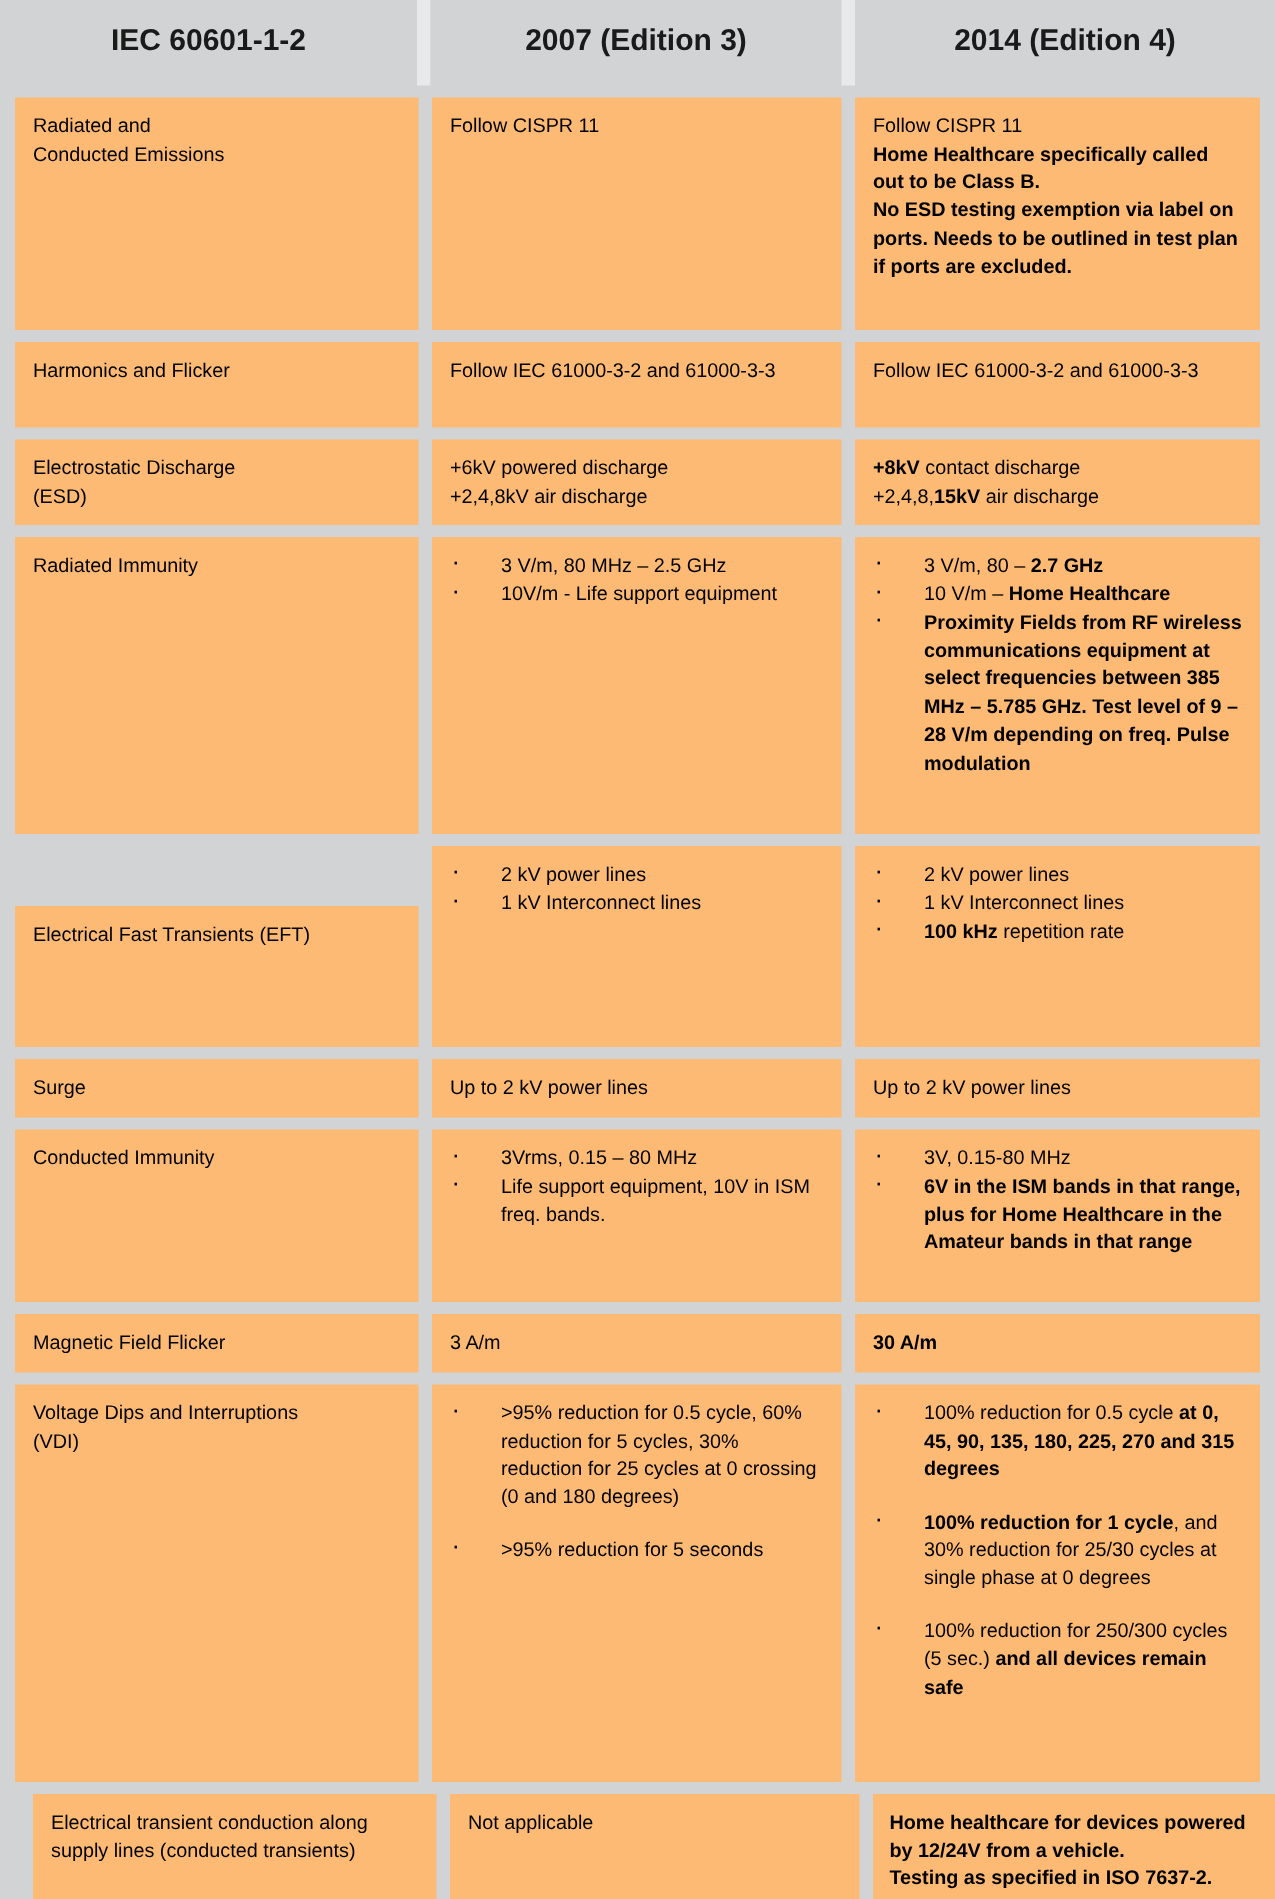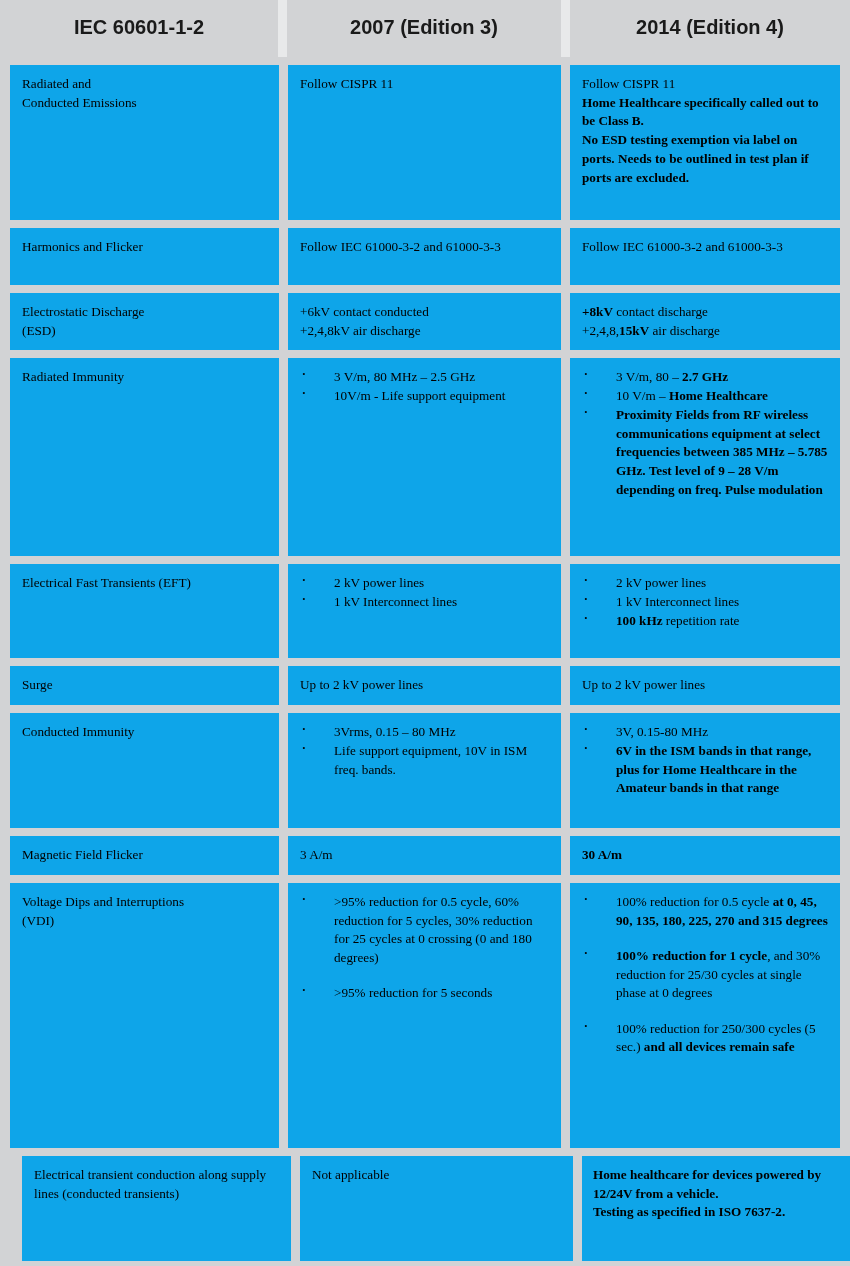--- a/index.html
+++ b/index.html
@@ -26,27 +26,26 @@
     column-gap: 9px;
     padding: 0 10px 0 10px;
     margin-bottom: 8px;
   }
   .row.header-row {
     margin-bottom: 8px;
     padding: 0;
     column-gap: 0;
   }
   .cell {
-    background: #0ea5e9;
+    background: #fdba74;
     box-sizing: border-box;
     padding: 10px 12px 10px 12px;
     font-size: 13.2px;
     line-height: 1.42;
     color: #000000;
-    font-family: Liberation Serif, serif;
   }
   .c1 { width: 269px; flex: 0 0 269px; }
   .c2 { width: 273px; flex: 0 0 273px; }
   .c3 { width: 270px; flex: 0 0 270px; }
 
   
   .hcell {
     background: #d2d3d5;
     text-align: center;
     font-weight: bold;
@@ -126,21 +125,21 @@
         <div class="cell c3" style="min-height: 57px;">
           <div class="para">Follow IEC 61000-3-2 and 61000-3-3</div>
         </div>
       </div>
       <div class="row">
         <div class="cell c1" style="min-height: 54px;">
           <div class="para">Electrostatic Discharge</div>
           <div class="para">(ESD)</div>
         </div>
         <div class="cell c2" style="min-height: 54px;">
-          <div class="para">+6kV contact conducted</div>
+          <div class="para">+6kV powered discharge</div>
           <div class="para">+2,4,8kV air discharge</div>
         </div>
         <div class="cell c3" style="min-height: 54px;">
           <div class="para"><b>+8kV</b><span> contact discharge</span></div>
           <div class="para"><span>+2,4,8,</span><b>15kV</b><span> air discharge</span></div>
         </div>
       </div>
       <div class="row">
         <div class="cell c1" style="min-height: 198px;">
           <div class="para">Radiated Immunity</div>
@@ -153,21 +152,21 @@
         </div>
         <div class="cell c3" style="min-height: 198px;">
           <ul class="bullets">
             <li><span>3 V/m, 80 – </span><b>2.7 GHz</b></li>
             <li><span>10 V/m – </span><b>Home Healthcare</b></li>
             <li><b>Proximity Fields from RF wireless communications equipment at select frequencies between 385 MHz – 5.785 GHz. Test level of 9 – 28 V/m depending on freq. Pulse modulation</b></li>
           </ul>
         </div>
       </div>
       <div class="row">
-        <div class="cell c1" style="min-height: 94px;">
+        <div class="cell c1" style="min-height: 94px; margin-top: 40px;">
           <div class="para">Electrical Fast Transients (EFT)</div>
         </div>
         <div class="cell c2" style="min-height: 94px;">
           <ul class="bullets">
             <li><span>2 kV power lines</span></li>
             <li><span>1 kV Interconnect lines</span></li>
           </ul>
         </div>
         <div class="cell c3" style="min-height: 94px;">
           <ul class="bullets">

